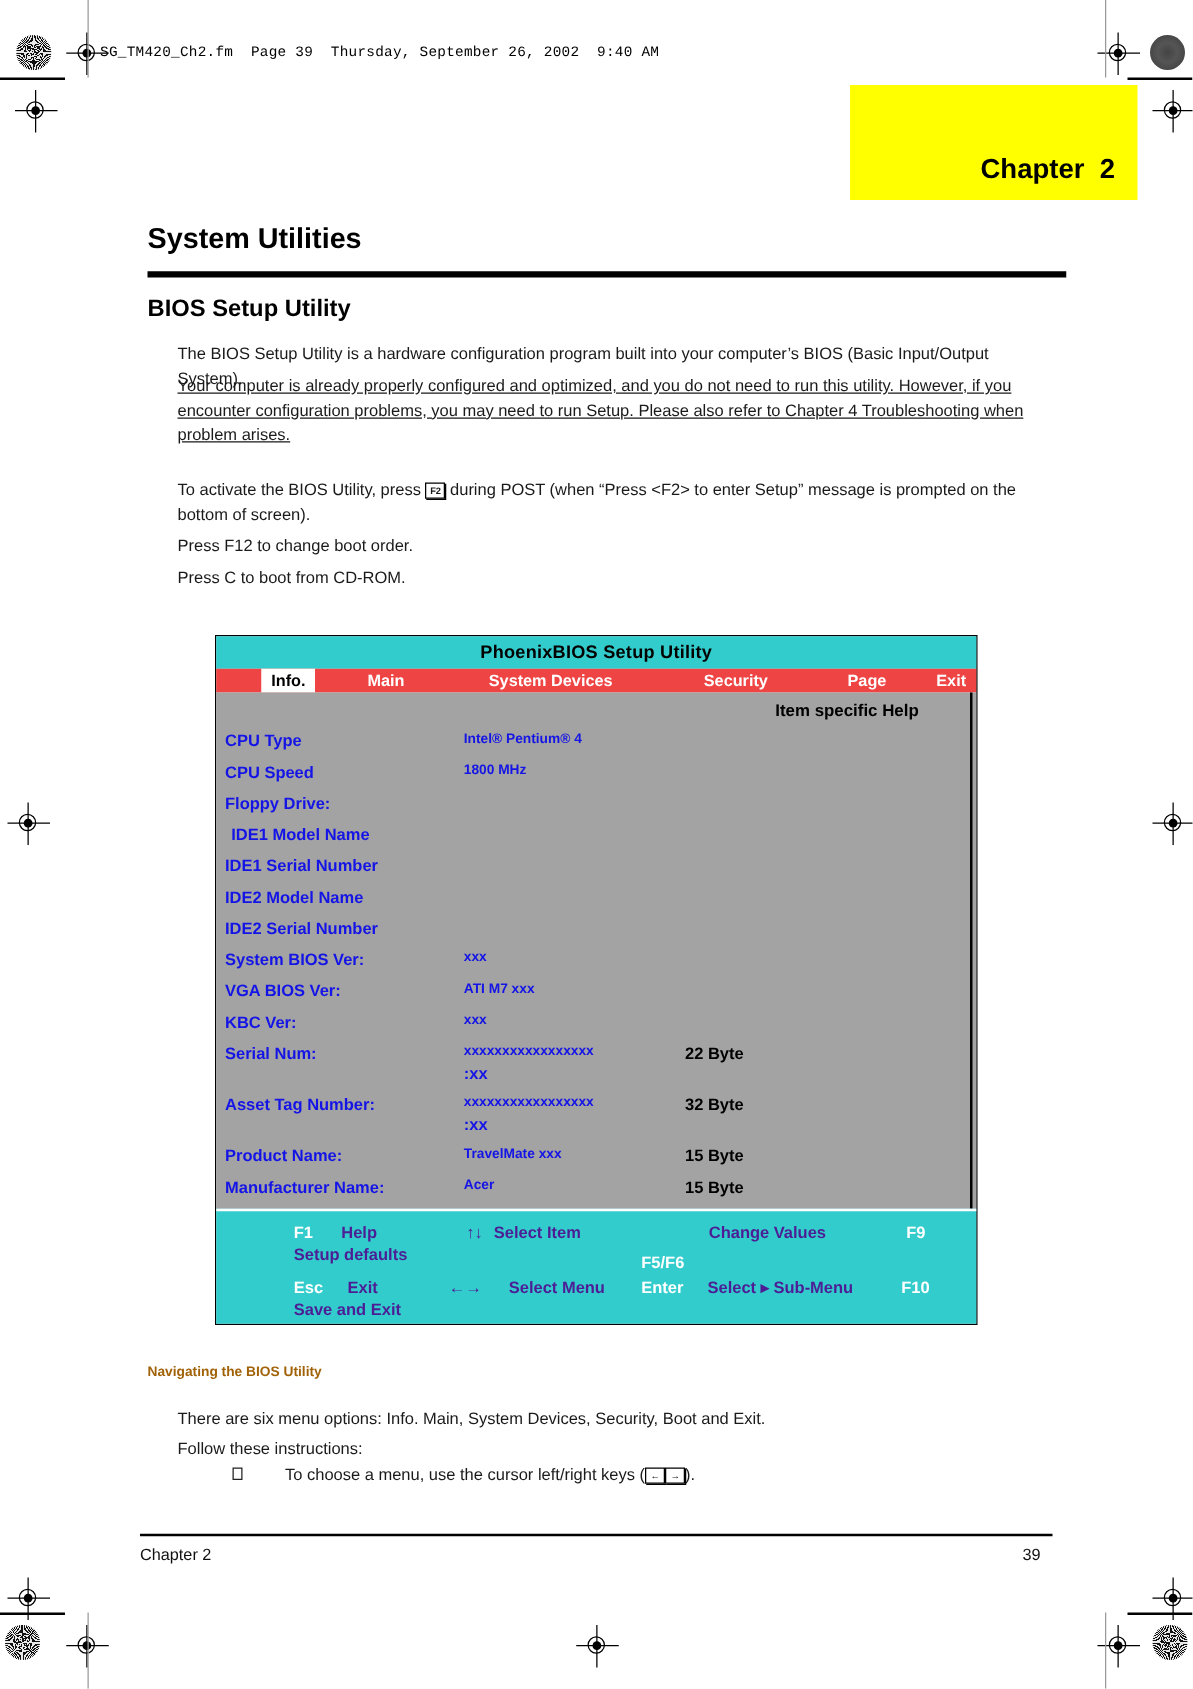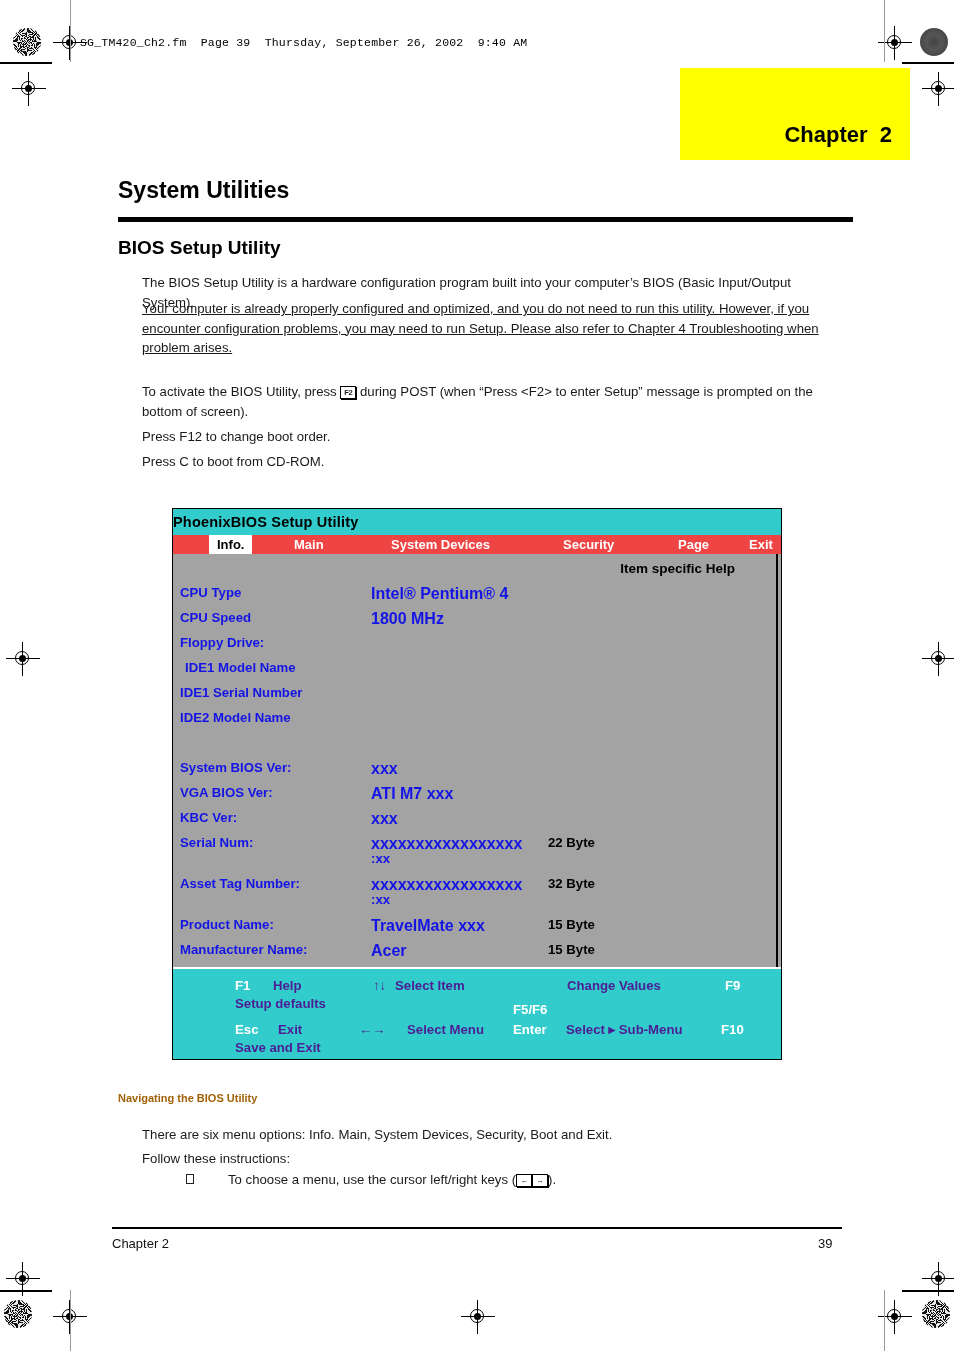--- a/index.html
+++ b/index.html
@@ -175,20 +175,21 @@
     font-family: "Liberation Sans", sans-serif;
   }
   .bios-titlebar {
     height: 26px;
     background: #33cccc;
     color: #000;
     font-size: 14.5px;
     font-weight: bold;
     display: flex;
     align-items: center;
+    justify-content: center;
     letter-spacing: 0.2px;
   }
   .bios-menubar {
     height: 19px;
     background: #ef4444;
     position: relative;
   }
   .bios-menubar .mi {
     position: absolute;
     top: 0;
@@ -237,21 +238,21 @@
     left: 7px;
     font-size: 13.2px;
     font-weight: bold;
     color: #1414e6;
     white-space: nowrap;
   }
   .bios-row .name.ind { left: 12px; }
   .bios-row .value {
     position: absolute;
     left: 198px;
-    font-size: 16px;
+    font-size: 11px;
     font-weight: bold;
     color: #1414e6;
     white-space: nowrap;
     text-align: right;
   }
   .bios-row .value2 {
     position: absolute;
     left: 198px;
     top: 16px;
     font-size: 13.2px;
@@ -478,20 +479,23 @@
       <span class="name">Floppy Drive:</span>
     </div>
     <div class="bios-row" style="top:106px;">
       <span class="name ind">IDE1 Model Name</span>
     </div>
     <div class="bios-row" style="top:131px;">
       <span class="name">IDE1 Serial Number</span>
     </div>
     <div class="bios-row" style="top:156px;">
       <span class="name">IDE2 Model Name</span>
+    </div>
+    <div class="bios-row" style="top:181px;">
+      <span class="name">IDE2 Serial Number</span>
     </div>
     <div class="bios-row" style="top:206px;">
       <span class="name">System BIOS Ver:</span>
       <span class="value">xxx</span>
     </div>
     <div class="bios-row" style="top:231px;">
       <span class="name">VGA BIOS Ver:</span>
       <span class="value">ATI M7 xxx</span>
     </div>
     <div class="bios-row" style="top:256px;">

